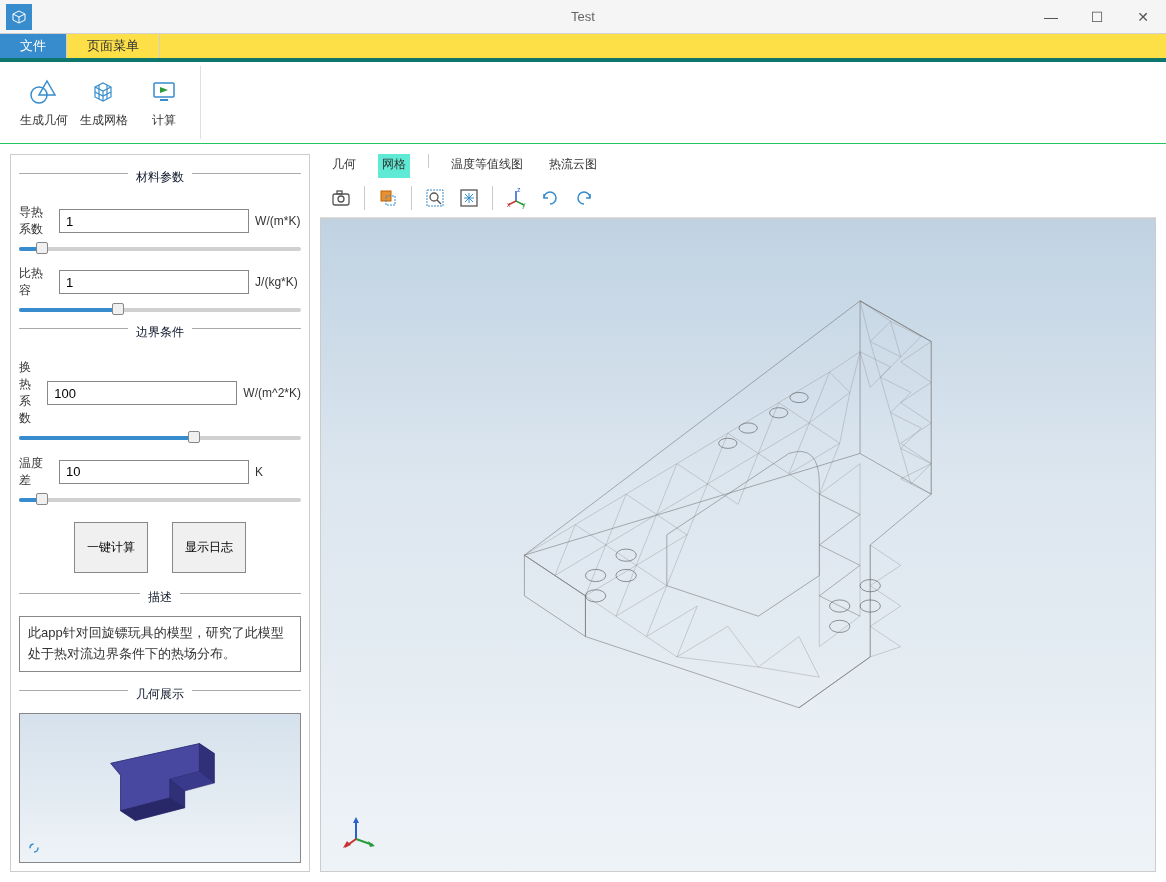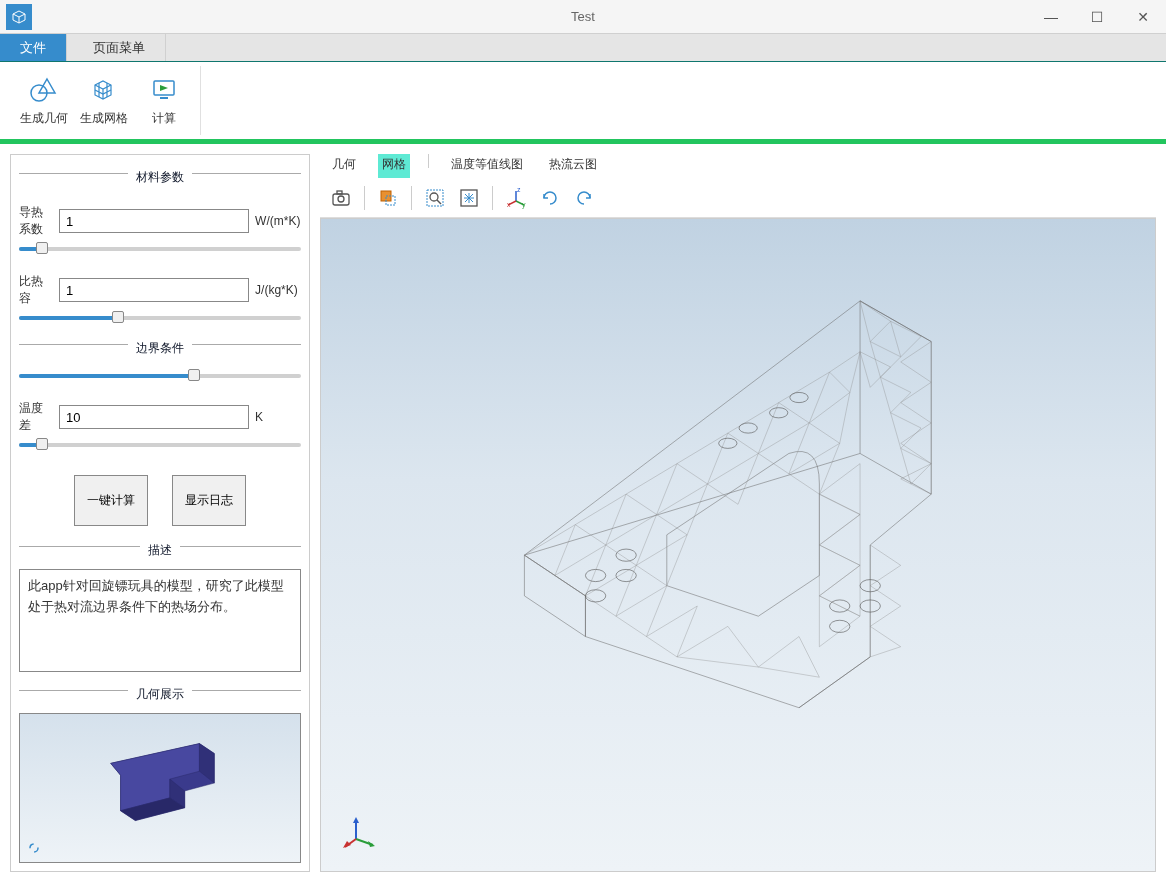--- a/index.html
+++ b/index.html
@@ -5,25 +5,25 @@
     * { box-sizing: border-box; margin: 0; padding: 0; }
     body { font-family: "Microsoft YaHei", Arial, sans-serif; font-size: 13px; color: #333; background: #fff; width: 1166px; height: 882px; overflow: hidden; }
     
     .titlebar { height: 34px; background: #f5f5f5; display: flex; align-items: center; border-bottom: 1px solid #d0d0d0; position: relative; }
     .app-icon { width: 26px; height: 26px; margin-left: 6px; background: #368ccc; display: flex; align-items: center; justify-content: center; }
     .app-icon svg { width: 18px; height: 18px; }
     .title-text { position: absolute; left: 50%; transform: translateX(-50%); color: #666; font-size: 13px; }
     .win-controls { margin-left: auto; display: flex; }
     .win-btn { width: 46px; height: 34px; display: flex; align-items: center; justify-content: center; color: #555; font-size: 14px; }
     
-    .tabs-row { height: 28px; display: flex; background: #e5e5e5; border-bottom: 1px solid #0f766e; gap: 6px; }
+    .tabs-row { height: 28px; display: flex; background: #fde047; border-bottom: 4px solid #0f766e; }
     .tab { padding: 0 20px; display: flex; align-items: center; font-size: 13px; cursor: pointer; border-right: 1px solid #d0d0d0; }
     .tab.active { background: #368ccc; color: #fff; }
     
-    .ribbon { height: 82px; background: #fff; border-bottom: 5px solid #22c55e; display: flex; padding: 4px 8px; }
+    .ribbon { height: 82px; background: #fff; border-bottom: 1px solid #22c55e; display: flex; padding: 4px 8px; }
     .ribbon-group { display: flex; gap: 4px; padding: 0 8px; border-right: 1px solid #e0e0e0; align-items: center; }
     .ribbon-btn { display: flex; flex-direction: column; align-items: center; justify-content: center; width: 56px; height: 70px; cursor: pointer; padding: 4px; }
     .ribbon-icon { width: 32px; height: 32px; display: flex; align-items: center; justify-content: center; margin-bottom: 4px; }
     .ribbon-label { font-size: 12px; color: #333; text-align: center; }
     
     .main-area { display: flex; height: calc(882px - 34px - 28px - 82px); padding: 10px; gap: 10px; }
     
     .left-panel { width: 300px; display: flex; flex-direction: column; border: 1px solid #ccc; padding: 8px; }
     .fieldset { position: relative; padding: 6px 2px 4px 2px; margin-bottom: 6px; }
     .fieldset-line { position: absolute; top: 10px; left: 0; right: 0; height: 1px; background: #aaa; }
@@ -151,20 +151,25 @@
       <div class="slider-track"></div>
         <div class="slider-fill" style="width:35%"></div>
         <div class="slider-thumb" style="left:35%"></div>
     </div>
 
     <div class="fieldset">
       <div class="fieldset-line"></div>
       <span class="fieldset-title">边界条件</span>
     </div>
 
+    <div class="param-row">
+      <div class="param-label">换热系数</div>
+      <input class="param-input" value="100" style="">
+      <div class="param-unit">W/(m^2*K)</div>
+    </div>
     <div class="slider-wrap">
       <div class="slider-track"></div>
         <div class="slider-fill" style="width:62%"></div>
         <div class="slider-thumb" style="left:62%"></div>
     </div>
 
     <div class="param-row">
       <div class="param-label">温度差</div>
       <input class="param-input" value="10" style="">
       <div class="param-unit">K</div>

